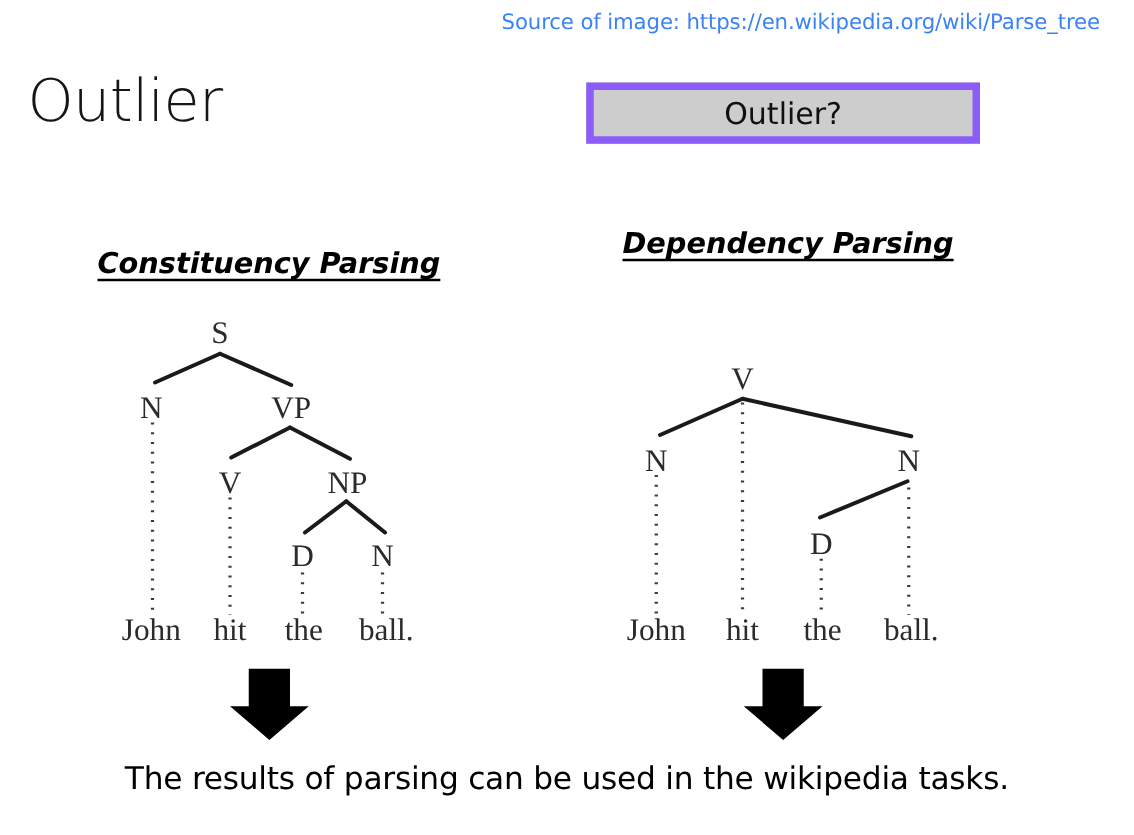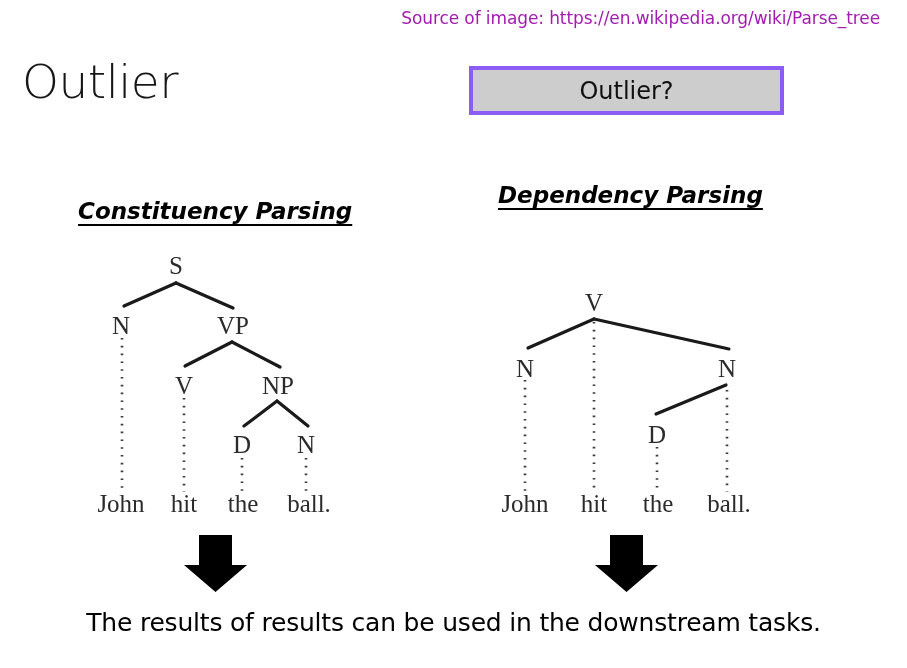--- a/index.html
+++ b/index.html
@@ -16,42 +16,42 @@
     color: #000000;
   }
   .src-note {
     position: absolute;
     left: 0;
     top: 8px;
     width: 880px;
     text-align: right;
     font-family: "DejaVu Sans", sans-serif;
     font-size: 17px;
-    color: #a21caf;
+    color: #3b82f6;
     letter-spacing: -0.1px;
   }
   .slide-title {
     position: absolute;
     left: 22px;
     top: 57px;
     font-family: "DejaVu Sans", sans-serif;
     font-size: 47px;
     font-weight: 300;
     line-height: 1.05;
     color: #161616;
     letter-spacing: -0.5px;
   }
   .outlier-box {
     position: absolute;
     left: 469px;
     top: 66px;
     width: 315px;
     height: 49px;
     background: #cdcdcd;
-    border: 4px solid #8b5cf6;
+    border: 6px solid #8b5cf6;
     box-sizing: border-box;
     display: flex;
     align-items: center;
     justify-content: center;
     cursor: pointer;
   }
   .outlier-box span {
     font-family: "DejaVu Sans", sans-serif;
     font-size: 24px;
     color: #101010;
@@ -181,13 +181,13 @@
     <text class="leaf-lbl" x="525" y="512">John</text>
     <text class="leaf-lbl" x="594" y="512">hit</text>
     <text class="leaf-lbl" x="658" y="512">the</text>
     <text class="leaf-lbl" x="729" y="512">ball.</text>
   </g>
 
   <polygon class="down-arrow" points="199,535 232,535 232,565 247,565 215.5,592 184,565 199,565"></polygon>
   <polygon class="down-arrow" points="610,535 643,535 643,565 658,565 626.5,592 595,565 610,565"></polygon>
 </svg>
 
-<div class="bottom-caption">The results of results can be used in the downstream tasks.</div>
+<div class="bottom-caption">The results of parsing can be used in the wikipedia tasks.</div>
 
 </body></html>

